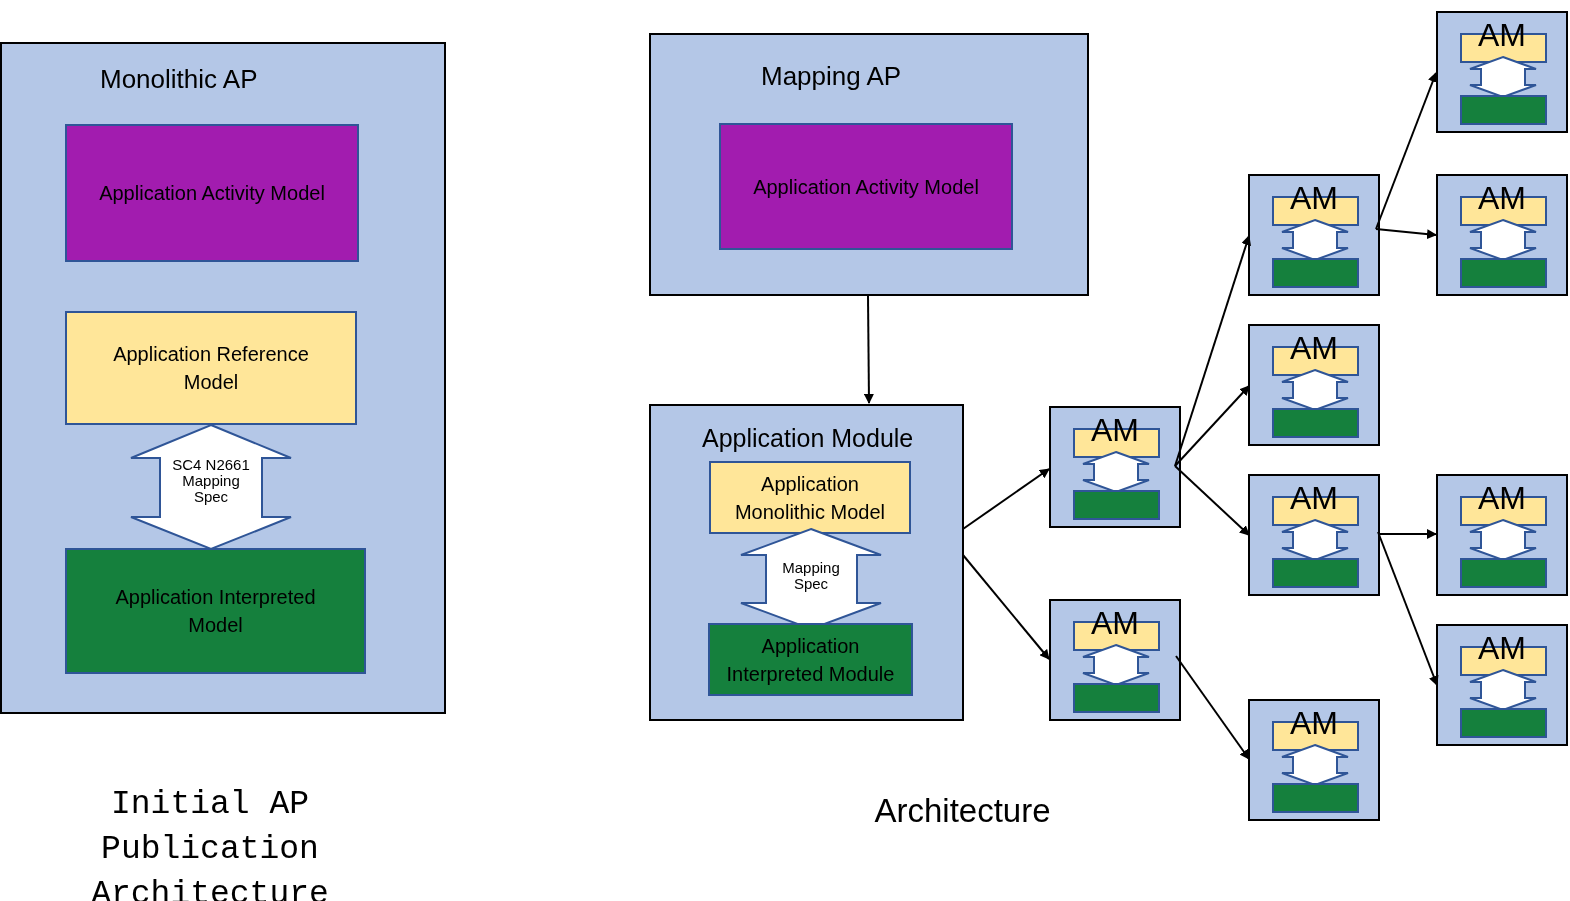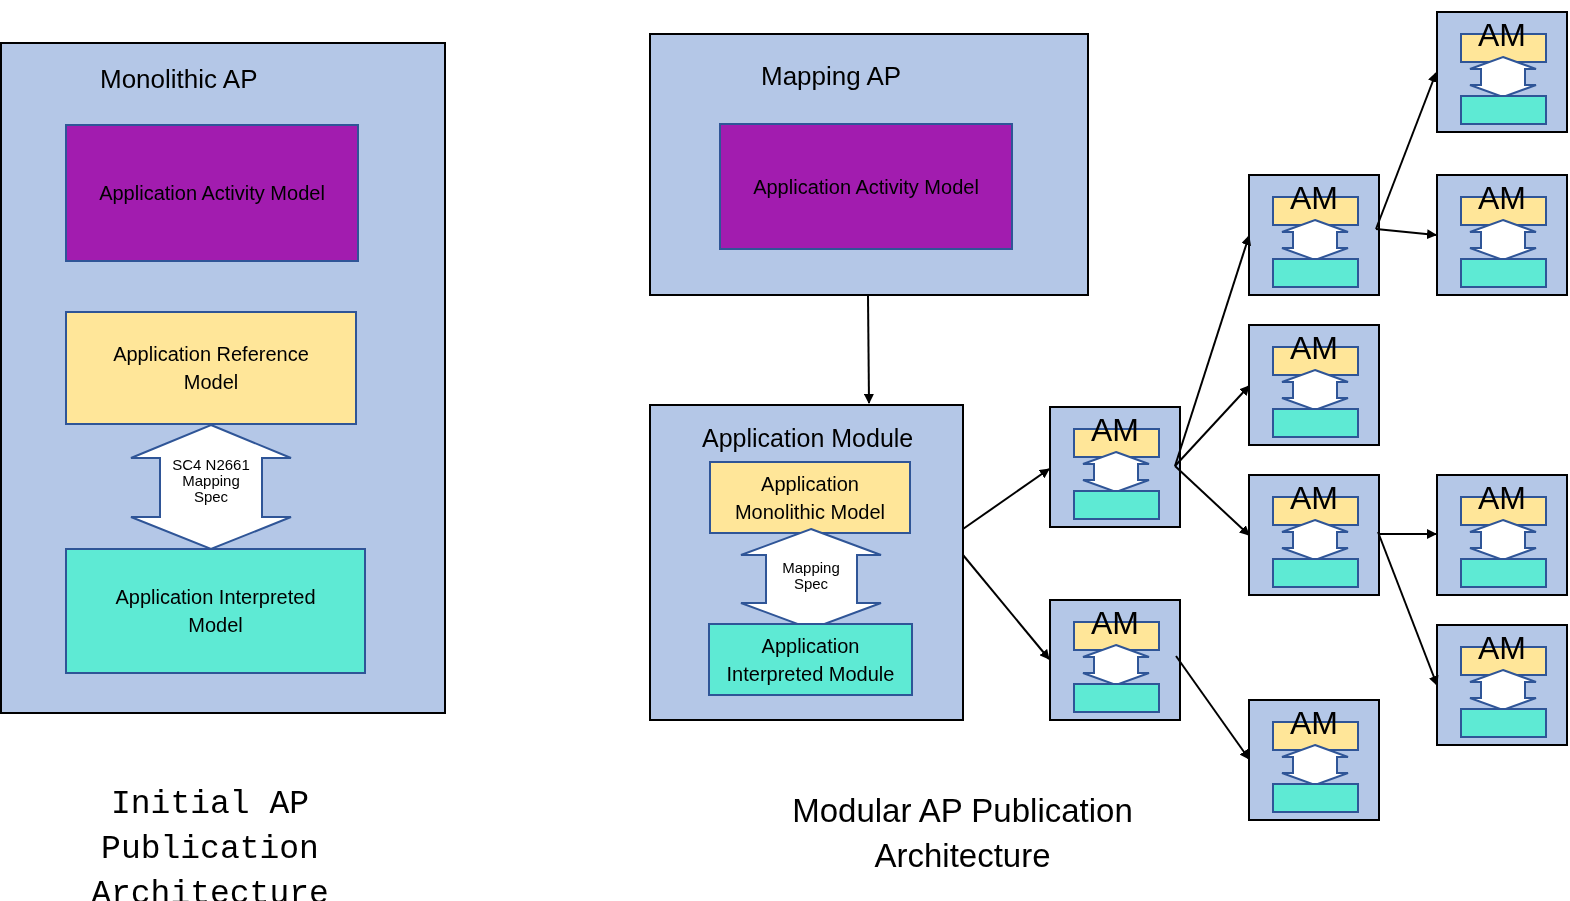--- a/index.html
+++ b/index.html
@@ -2,21 +2,21 @@
 <html><head>
   <meta charset="utf-8">
   <style>
     html, body { margin: 0; padding: 0; background: #ffffff; }
     body { width: 1570px; height: 901px; position: relative; overflow: hidden;
            font-family: "Liberation Sans", "DejaVu Sans", sans-serif; color: #000; }
     .abs { position: absolute; box-sizing: border-box; }
     .blue { background: #b4c7e7; border: 2px solid #000000; }
     .orange { background: #a21caf; border: 2px solid #2f5597; }
     .yellow { background: #ffe699; border: 2px solid #2f5597; }
-    .green { background: #5eead4; border: 2px solid #2f5597; }
+    .green { background: #15803d; border: 2px solid #2f5597; }
     .center { display: flex; align-items: center; justify-content: center; text-align: center; }
     .title-big { font-size: 26px; }
     .title-mid { font-size: 25px; margin-left: 13px; }
     .label { font-size: 20px; line-height: 28px; }
     .caption { font-size: 33px; line-height: 45px; text-align: center; }
     svg.overlay { position: absolute; left: 0; top: 0; }
     .am-text { position: absolute; left: 0; right: 0; top: 4px; text-align: center; font-size: 32px; line-height: 36px; }
     .dbl-arrow-label { position: absolute; font-size: 15px; line-height: 16px; text-align: center; }
   </style>
 </head>
@@ -65,21 +65,20 @@
 <div class="abs dbl-arrow-label" style="left:770px; top:560px; width:82px;">
   <div>Mapping</div>
   <div>Spec</div>
 </div>
 <div class="abs green center label" style="left:708px; top:623px; width:205px; height:73px; flex-direction:column;">
   <span>Application</span>
   <span>Interpreted Module</span>
 </div>
 
 <div class="abs caption" style="left:760px; top:788px; width:405px;">
-  <div>Modular AP Publication</div>
   <div>Architecture</div>
 </div>
 
 <div id="am-layer">
     <div class="abs blue" style="left: 1049px; top: 406px; width: 132px; height: 122px;">
       <div class="abs yellow" style="left: 22px; top: 20px; width: 87px; height: 30px;"></div>
       <svg width="132" height="122" style="position: absolute; left: -2px; top: -2px;">
         <polygon points="67,46 100,58 89,58 89,74 100,74 67,86 34,74 45,74 45,58 34,58" fill="#fff" stroke="#2f5597" stroke-width="2"></polygon>
       </svg>
       <div class="abs green" style="left: 22px; top: 82px; width: 87px; height: 30px;"></div>

